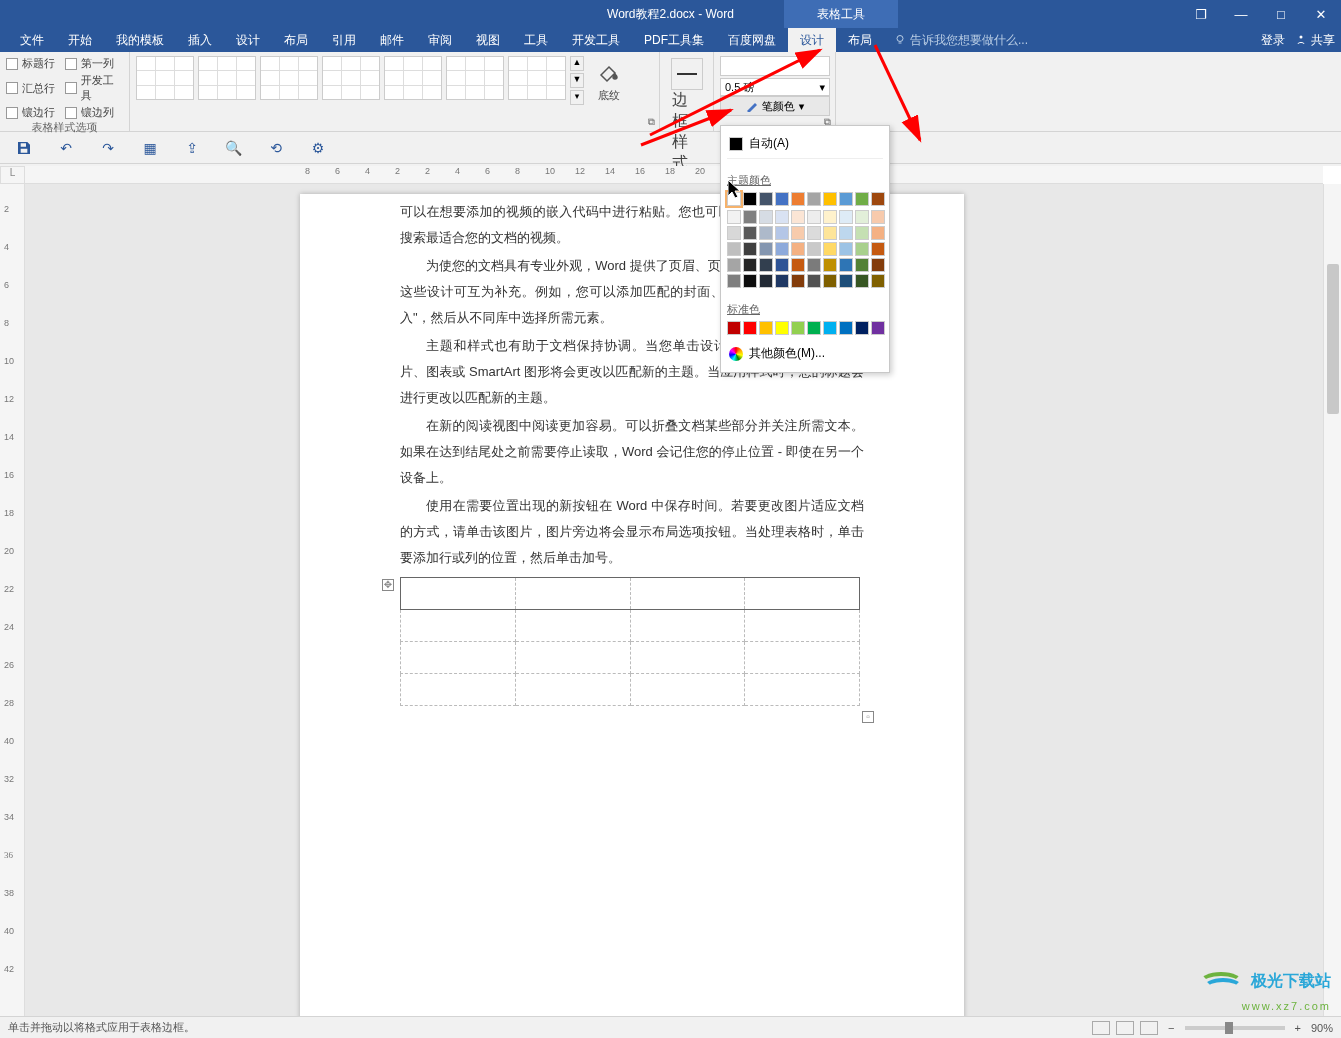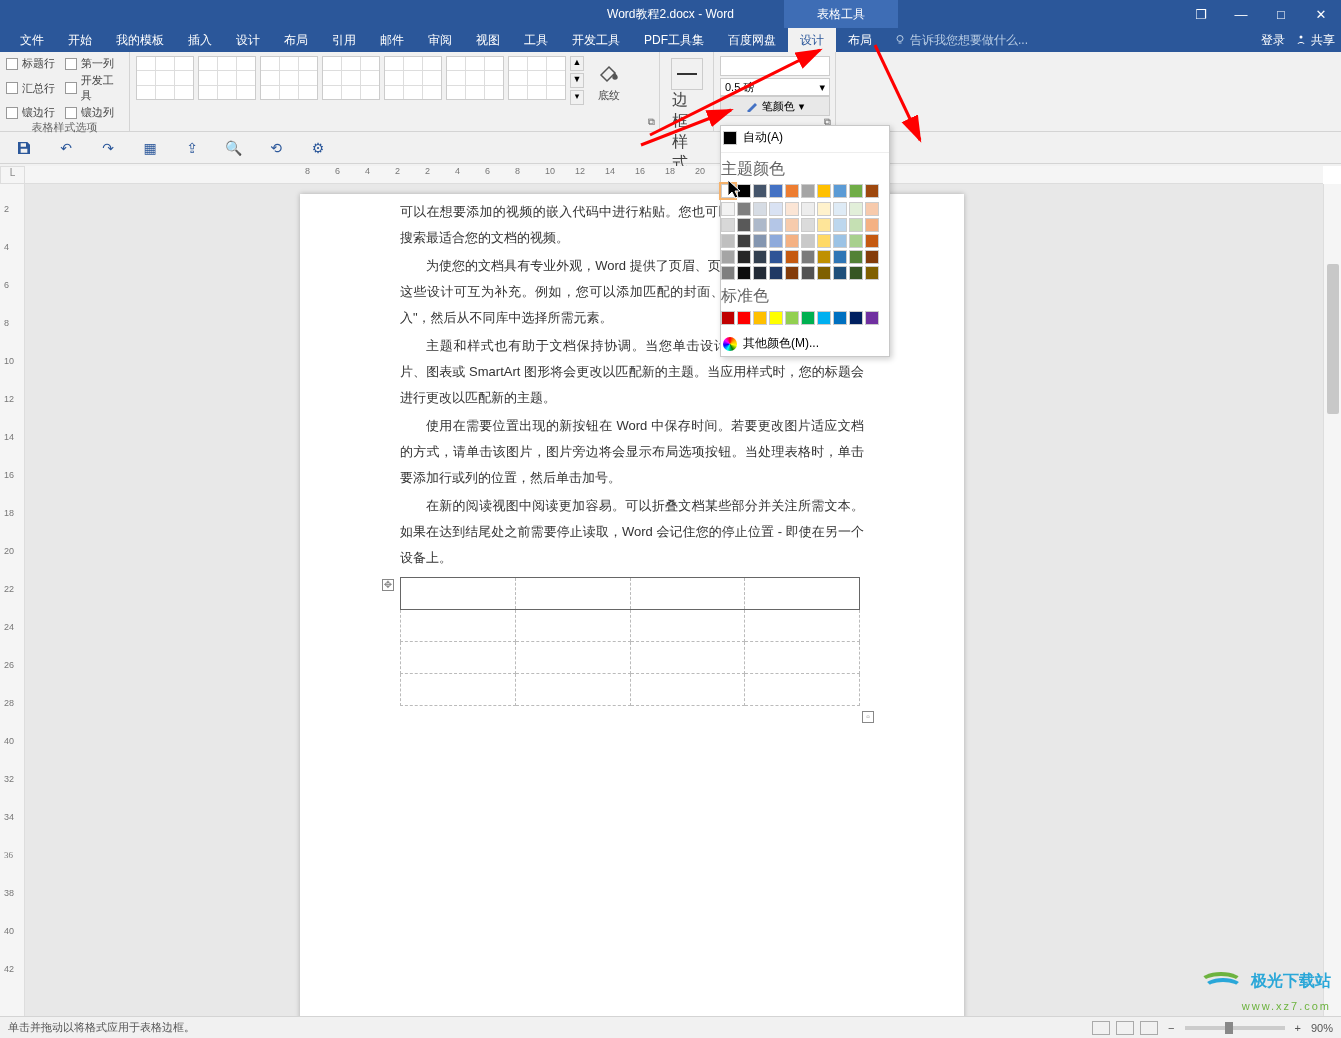--- a/index.html
+++ b/index.html
@@ -40,23 +40,23 @@
 .shading-btn .ico, .border-btn .ico, .brush-btn .ico { width: 30px; height: 30px; display:flex; align-items:center; justify-content:center; }
 
 .border-sample { width:110px; height:20px; border:1px solid #ccc; background:#fff; margin-bottom:2px; }
 .pen-weight { width:110px; height:18px; border:1px solid #ccc; background:#fff; font-size:11px; padding:0 4px; display:flex; align-items:center; justify-content:space-between; }
 .pen-color-btn { width:110px; height:20px; border:1px solid #ccc; background:#e8e8e8; font-size:11px; display:flex; align-items:center; justify-content:center; gap:4px; position: relative; }
 
 .ribbon-right { display:flex; align-items:flex-start; gap:2px; padding:4px; }
 .launcher { position:absolute; bottom:3px; right:4px; font-size:10px; color:#666; }
 
 
-.color-popup { position:absolute; left:720px; top:125px; width:170px; background:#fff; border:1px solid #c8c8c8; box-shadow: 2px 2px 6px rgba(0,0,0,0.2); z-index:50; }
+.color-popup { position:absolute; left:720px; top:125px; width:170px; background:#fff; border:1px solid #c8c8c8; box-shadow: 2px 2px 6px rgba(0,0,0,0.2); padding:6px; z-index:50; }
 .color-popup .auto-row { display:flex; align-items:center; gap:6px; font-size:12px; padding:3px 2px 6px 2px; border-bottom:1px solid #eee; }
-.color-popup .section-label { font-size:16px; color:#666; margin:6px 0 4px 0; }
+.color-popup .section-label { font-size:11px; color:#666; margin:14px 0 4px 0;text-decoration:underline; }
 .swatch-grid { display:grid; grid-template-columns: repeat(10, 14px); gap:2px; }
 .swatch { width:14px; height:14px; border:1px solid #ccc; }
 .more-colors { display:flex; align-items:center; gap:6px; font-size:12px; margin-top:6px; padding:4px 2px; }
 .color-wheel { width:14px; height:14px; border-radius:50%; background: conic-gradient(red,orange,yellow,green,cyan,blue,magenta,red); }
 
 
 .qat { height: 32px; background:#f1f1f1; border-bottom:1px solid #d4d4d4; display:flex; align-items:center; gap:22px; padding-left:14px; }
 .qat-btn { width:20px; height:20px; display:flex; align-items:center; justify-content:center; color:#2b579a; font-size:14px; }
 
 
@@ -412,22 +412,22 @@
       <span class="tick" style="top: 704px;">38</span>
       <span class="tick" style="top: 742px;">40</span>
       <span class="tick" style="top: 780px;">42</span>
     </div>
   <div class="doc-scroll">
     <div class="page">
       <div class="content">
         <p>可以在想要添加的视频的嵌入代码中进行粘贴。您也可以键入一个关键字以联机搜索最适合您的文档的视频。</p>
         <p style="text-indent:2em;">为使您的文档具有专业外观，Word 提供了页眉、页脚、封面和文本框设计，这些设计可互为补充。例如，您可以添加匹配的封面、页眉和提要栏。单击"插入"，然后从不同库中选择所需元素。</p>
         <p style="text-indent:2em;">主题和样式也有助于文档保持协调。当您单击设计并选择新的主题时，图片、图表或 SmartArt 图形将会更改以匹配新的主题。当应用样式时，您的标题会进行更改以匹配新的主题。</p>
+        <p style="text-indent:2em;">在新的阅读视图中阅读更加容易。可以折叠文档某些部分并关注所需文本。如果在达到结尾处之前需要停止读取，Word 会记住您的停止位置 - 即使在另一个设备上。</p>
         <p style="text-indent:2em;">使用在需要位置出现的新按钮在 Word 中保存时间。若要更改图片适应文档的方式，请单击该图片，图片旁边将会显示布局选项按钮。当处理表格时，单击要添加行或列的位置，然后单击加号。</p>
-        <p style="text-indent:2em;">在新的阅读视图中阅读更加容易。可以折叠文档某些部分并关注所需文本。如果在达到结尾处之前需要停止读取，Word 会记住您的停止位置 - 即使在另一个设备上。</p>
         <div style="position:relative;">
           <div class="table-handle" style="left:-18px; top:2px;">✥</div>
           <table class="doc-table">
             <tbody>
                 <tr>
                   <td></td>
                   <td></td>
                   <td></td>
                   <td></td>
                 </tr>

